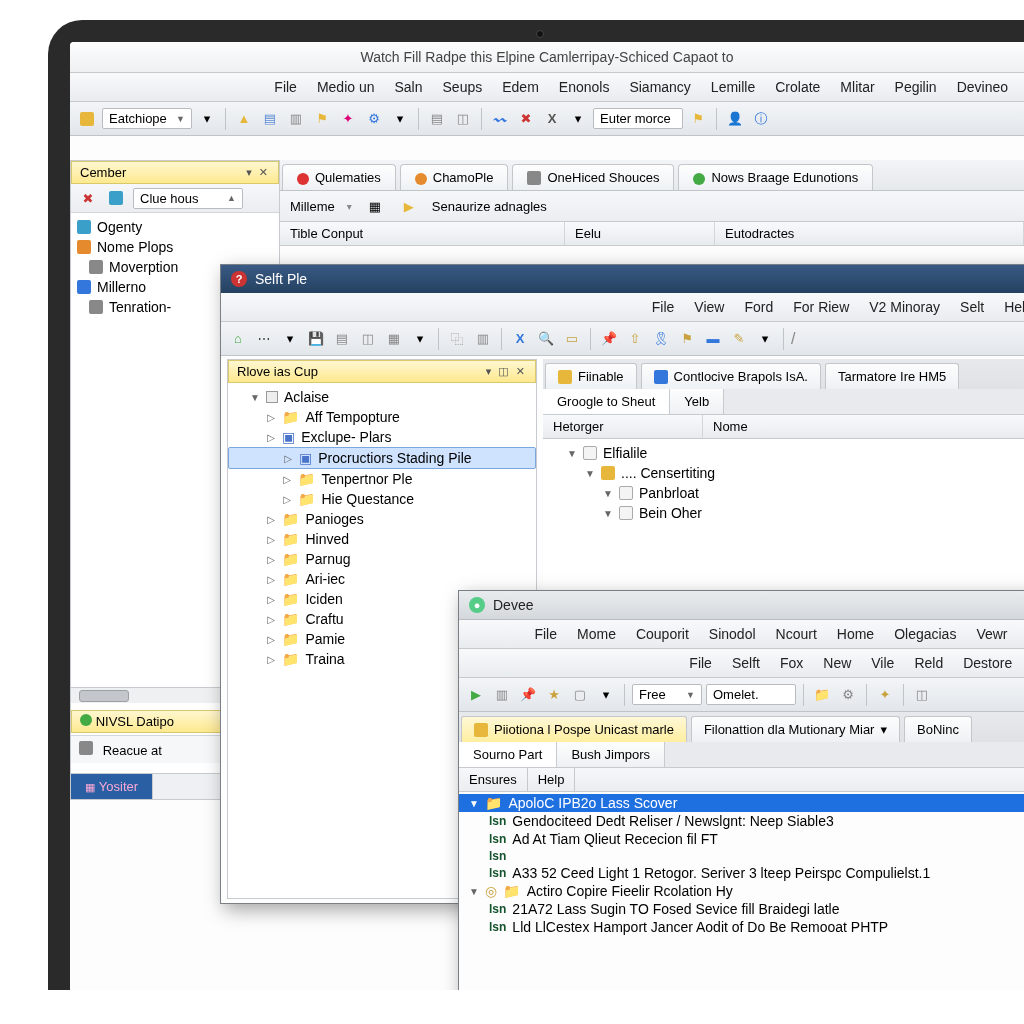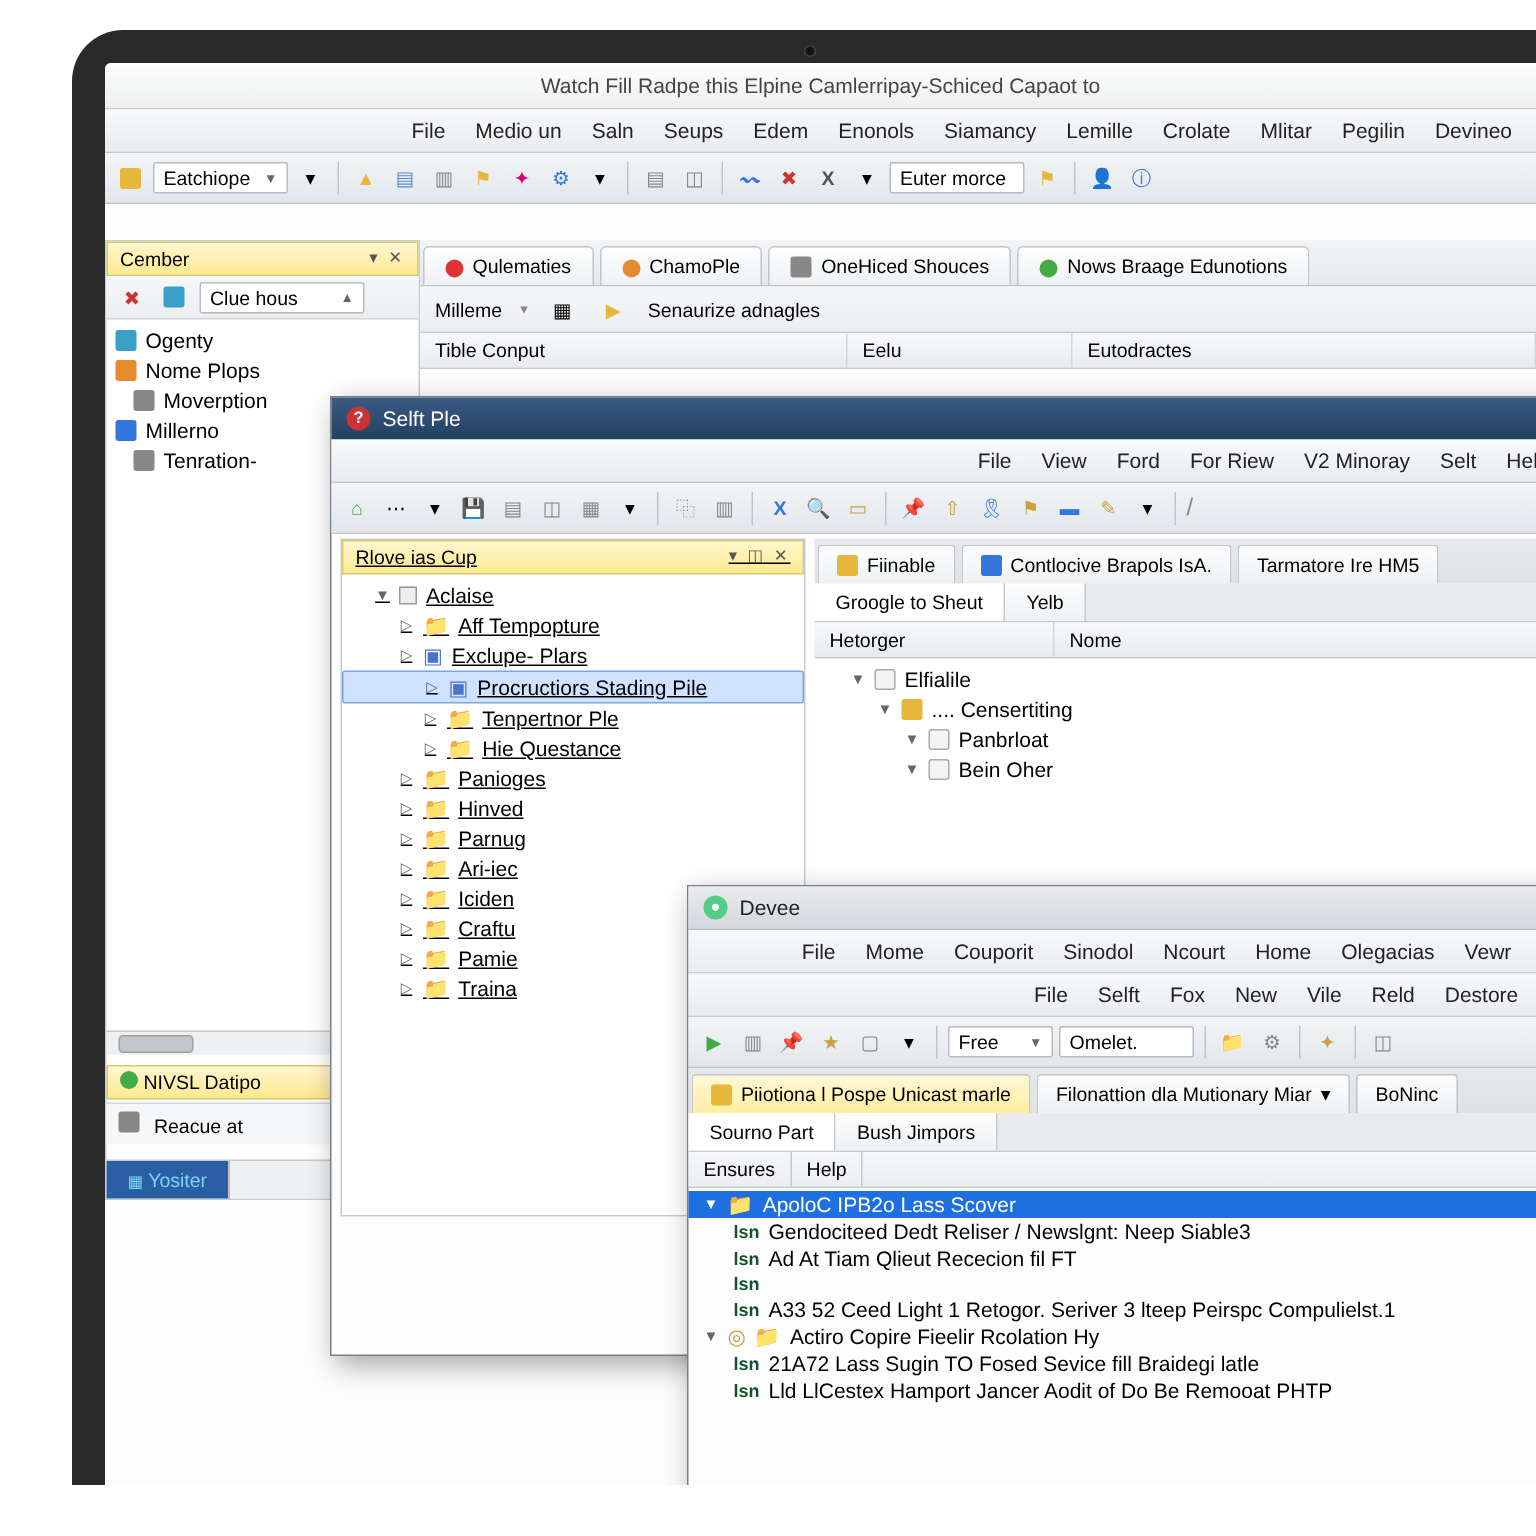--- a/index.html
+++ b/index.html
@@ -22,21 +22,21 @@
   .combo .dd{ font-size:9px; color:#666; margin-left:4px;}
 
   .tabstrip { display:flex; background:linear-gradient(#f2f4f6,#e6e9ec); border-bottom:1px solid #bfc4c9; }
   .tab { display:flex; align-items:flex-end; gap:6px; padding:5px 14px; font-size:13px; border:1px solid #c3c7cb; border-bottom:none; background:linear-gradient(#fefefe,#eef1f4); margin:4px 2px 0 2px; border-radius:4px 4px 0 0;}
   .subbar { background: linear-gradient(#f6f7f9,#ebedf0); border-bottom:1px solid #c7cbcf; padding:4px 10px; font-size:13px; display:flex; align-items:center; gap:12px;}
   .colhead { display:flex; background:linear-gradient(#f8f9fb,#e8ebee); border-bottom:1px solid #c7cbcf; font-size:13px;}
   .colhead div{ padding:4px 10px; border-right:1px solid #d3d6d9;}
 
   
   .panel { position:absolute; background:#fff; border:1px solid #c7cbcf;}
-  .panel-title { background:linear-gradient(#fff7d0,#fde98f); border:1px solid #d9c96a; font-size:13px; padding:3px 8px; display:flex; align-items:flex-start; justify-content:space-between;}
+  .panel-title { background:linear-gradient(#fff7d0,#fde98f); border:1px solid #d9c96a; font-size:13px; padding:3px 8px; display:flex; align-items:center; justify-content:space-between;}
   .panel-title .controls{ font-size:11px; color:#555; letter-spacing:2px;}
   .mini-toolbar{ background:linear-gradient(#f6f7f9,#ebedf0); border-bottom:1px solid #d3d6d9; padding:3px 6px; display:flex; align-items:center; gap:6px;}
   .tree { font-size:14px; padding:4px 0; }
   .tree .row{ display:flex; align-items:center; gap:6px; padding:2px 6px; white-space:nowrap;}
   .tree .row.sel{ background:#cfe3ff; border:1px solid #7aa7e0; border-radius:2px;}
   .arrow{ width:10px; font-size:10px; color:#666; display:inline-block; text-align:center;}
   .folder{ color:#e0b04a;}
   .folderc{ color:#c9a23e;}
   .doc{ color:#4a74c9;}
   .sq { width:12px; height:12px; display:inline-block; border:1px solid #999; background:#eee;}
@@ -67,21 +67,21 @@
   .pref{ color:#14532d; font-size:12px; font-weight:600;}
 
   
   .i-red{background:#d33;} .i-blue{background:#37d;} .i-yel{background:#e6b73a;} .i-grn{background:#4a4;}
   .i-orng{background:#e68a2e;} .i-gray{background:#888;} .i-cyan{background:#3aa0c9;}
   .dot{width:12px;height:12px;border-radius:50%;display:inline-block;}
   .sqicon{width:14px;height:14px;display:inline-block;border-radius:2px;}
 
   .bottom-tabs{ position:absolute; left:0; bottom:0; right:0; display:flex; background:#eef0f3; border-top:1px solid #c7cbcf;}
   .bottom-tabs div{ padding:5px 14px; font-size:13px; border-right:1px solid #c7cbcf;}
-  .bottom-tabs .active{ background:#2b5fa3; color:#7dd3fc;}
+  .bottom-tabs .active{ background:#2b5fa3; color:#f9a8d4;}
 </style>
 </head>
 <body>
 
 <div class="monitor">
   <div class="camera"></div>
   <div class="screen">
 
     <div class="titlebar">Watch Fill Radpe this Elpine Camlerripay-Schiced Capaot to</div>
 
@@ -254,21 +254,21 @@
         <span class="tbtn" style="color:#c9a23e">⇧</span>
         <span class="tbtn" style="color:#37d">🎗</span>
         <span class="tbtn" style="color:#c9a23e">⚑</span>
         <span class="tbtn" style="color:#37d">▬</span>
         <span class="tbtn" style="color:#c9a23e">✎</span>
         <span class="tbtn">▾</span>
         <span class="sep"></span>
         <span style="color:#888">/</span>
       </div>
 
-      <div class="panel" style="left:6px; top:94px; width:310px; height:452px;text-decoration:underline;">
+      <div class="panel" style="left:6px; top:94px; width:310px; height:540px;">
         <div class="panel-title">
           <span>Rlove ias Cup</span>
           <span class="controls">▾ ◫ ✕</span>
         </div>
         <div class="tree" id="tree1">
             <div class="row" style="padding-left: 22px;">
               <span class="arrow">▼</span>
               <span class="sq"></span>
               <span>Aclaise</span>
             </div>

